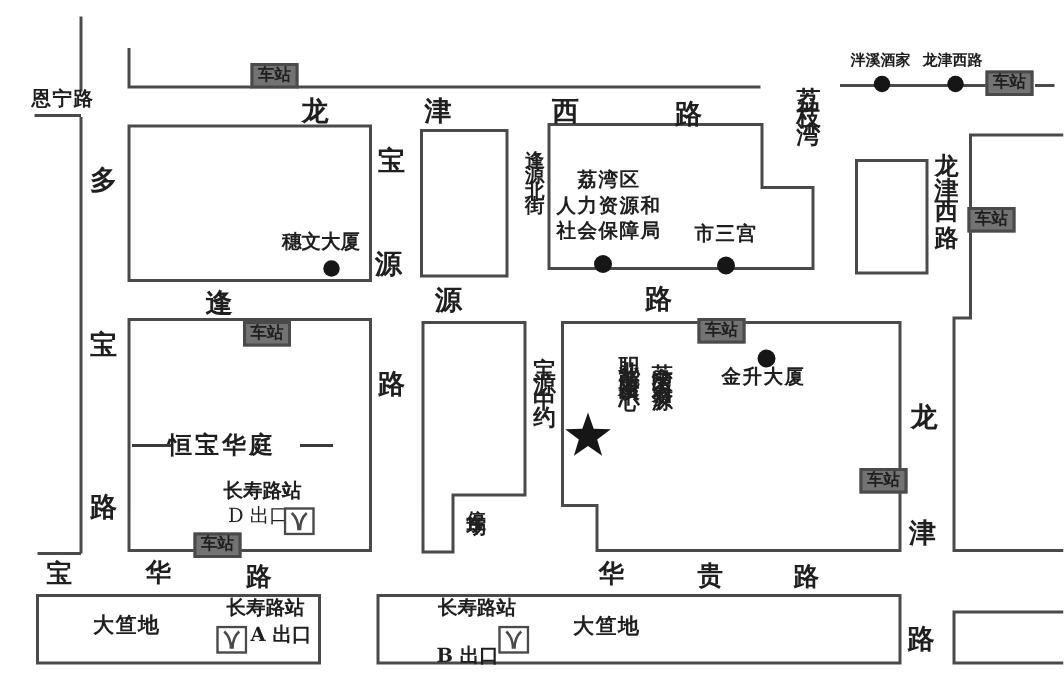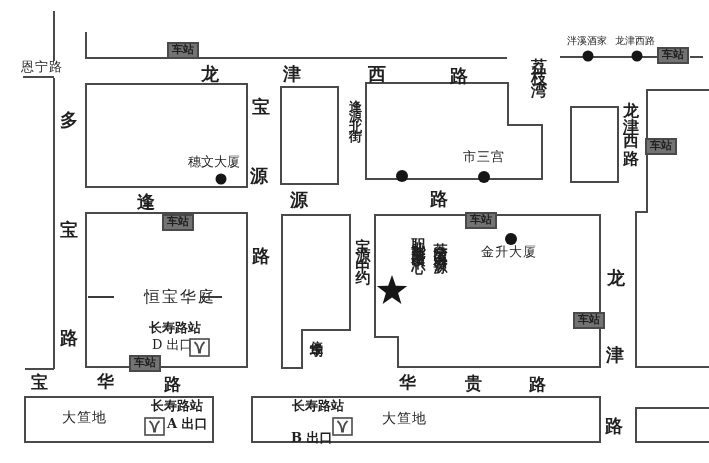--- a/index.html
+++ b/index.html
@@ -2,21 +2,21 @@
 <html><head>
 <meta charset="utf-8">
 <style>
   html,body{margin:0;padding:0;background:#fff;}
   #map{position:relative;width:709px;height:463px;background:#ffffff;overflow:hidden;
        font-family:"DejaVu Serif", serif;color:#1f1f1f;}
   #shapes{position:absolute;left:0;top:0;z-index:0;}
   .blk{fill:#ffffff;stroke:#4a4a4a;stroke-width:2;}
   .rd{fill:none;stroke:#4a4a4a;stroke-width:2;}
   .mk{fill:#161616;stroke:none;}
-  .lbl{position:absolute;z-index:1;font-weight:400;white-space:nowrap;line-height:1.15;}
+  .lbl{position:absolute;z-index:1;font-weight:700;white-space:nowrap;line-height:1.15;}
   .rchar{position:absolute;z-index:1;font-size:18px;font-weight:600;}
   .vlabel{position:absolute;z-index:1;writing-mode:vertical-rl;text-orientation:upright;
           font-weight:600;white-space:nowrap;}
   .station{position:absolute;z-index:2;box-sizing:border-box;width:32px;height:17px;
            border:2px solid #4a4a4a;background:#737373;font-size:11px;font-weight:700;
            line-height:12px;text-align:center;}
   .terminus{position:absolute;z-index:2;box-sizing:border-box;left:228px;top:297px;
             width:32px;height:61px;border:2px solid #4a4a4a;background:#fff;
             text-align:center;padding-top:9px;}
   .terminus div{font-size:11px;font-weight:700;line-height:14.5px;}
@@ -93,27 +93,32 @@
   <span class="rchar" style="left:31px;top:371px;font-size:17px">宝</span>
   <span class="rchar" style="left:97px;top:370px;font-size:17px">华</span>
   <span class="rchar" style="left:164px;top:373px;font-size:17px">路</span>
 
   <span class="rchar" style="left:399px;top:371px;font-size:17px">华</span>
   <span class="rchar" style="left:465px;top:372px;font-size:17px">贵</span>
   <span class="rchar" style="left:529px;top:373px;font-size:17px">路</span>
 
   <span class="lbl" style="left:188px;top:155px;font-size:13px">穗文大厦</span>
 
+  <div class="bureau">
+    <div>荔湾区</div>
+    <div>人力资源和</div>
+    <div>社会保障局</div>
+  </div>
 
   <span class="lbl" style="left:463px;top:150px;font-size:13px;letter-spacing:1px">市三宫</span>
   <span class="lbl" style="left:567px;top:35px;font-size:10px">泮溪酒家</span>
   <span class="lbl" style="left:615px;top:35px;font-size:10px">龙津西路</span>
   <span class="lbl" style="left:481px;top:245px;font-size:13px;letter-spacing:1px">金升大厦</span>
 
-  <span class="lbl" style="left:144px;top:288px;font-size:16px;letter-spacing:2px">恒宝华庭</span>
+  <span class="lbl" style="left:112px;top:288px;font-size:16px;letter-spacing:2px">恒宝华庭</span>
   <div class="dash" style="left:88px;top:296px;width:26px"></div>
   <div class="dash" style="left:200px;top:296px;width:22px"></div>
 
   <div class="vlabel" style="left:432px;top:231px;font-size:14px;letter-spacing:3px;font-weight:700">荔湾区人力资源</div>
   <div class="vlabel" style="left:410px;top:227px;font-size:14px;letter-spacing:3px;font-weight:700">职业能力建设中心</div>
 
   <div class="vlabel" style="left:307px;top:330px;font-size:13px;letter-spacing:2px">停车场</div>
 
   <span class="lbl" style="left:62px;top:409px;font-size:14px;letter-spacing:1px">大笪地</span>
   <span class="lbl" style="left:382px;top:410px;font-size:14px;letter-spacing:1px">大笪地</span>

